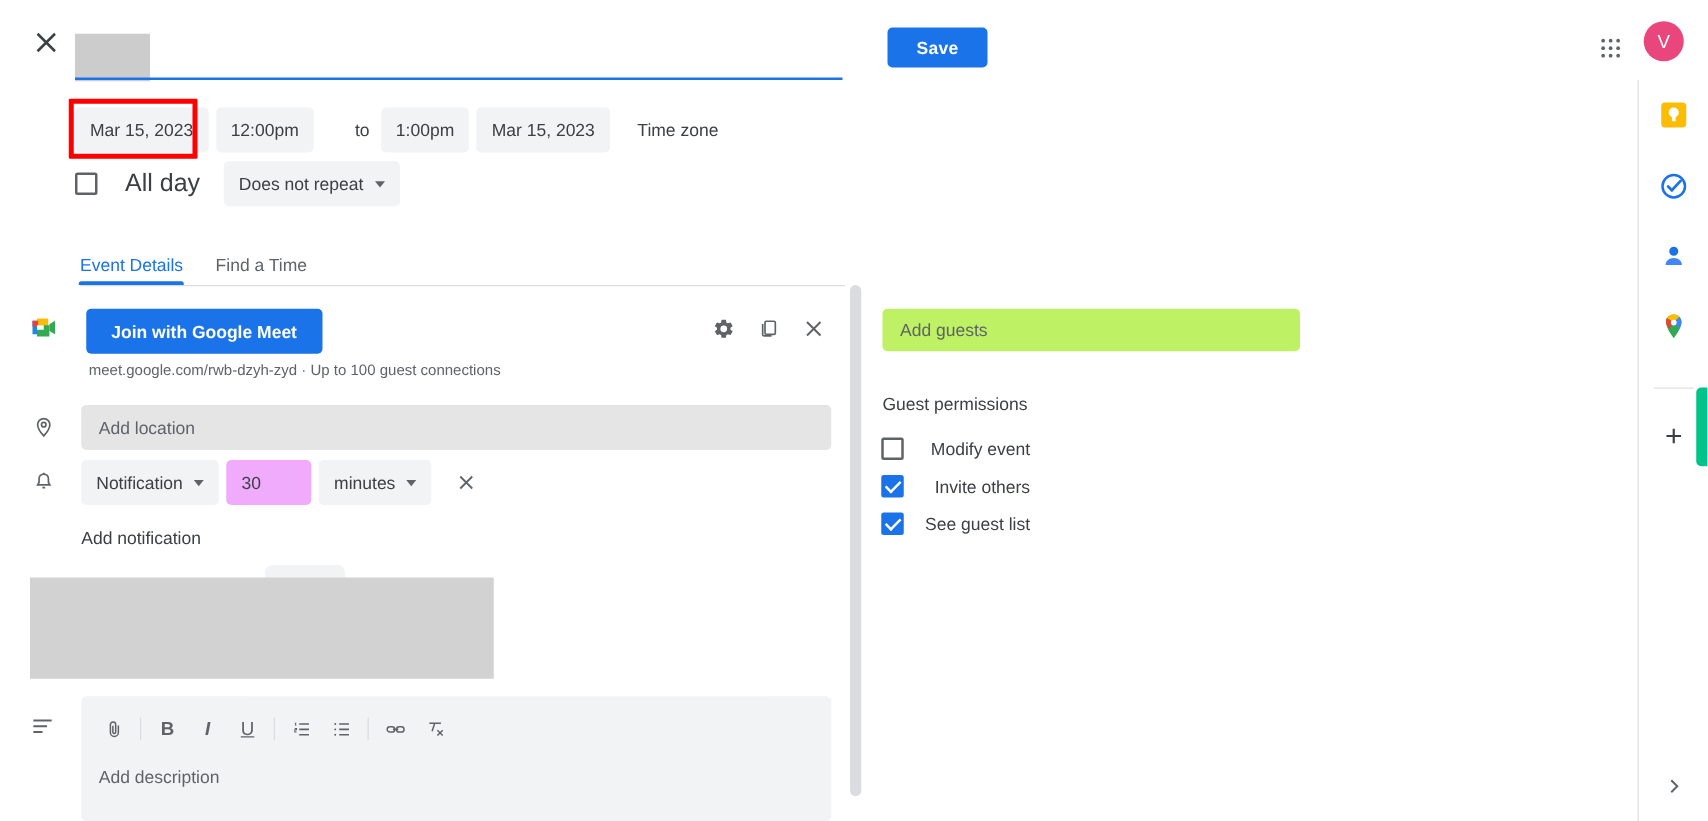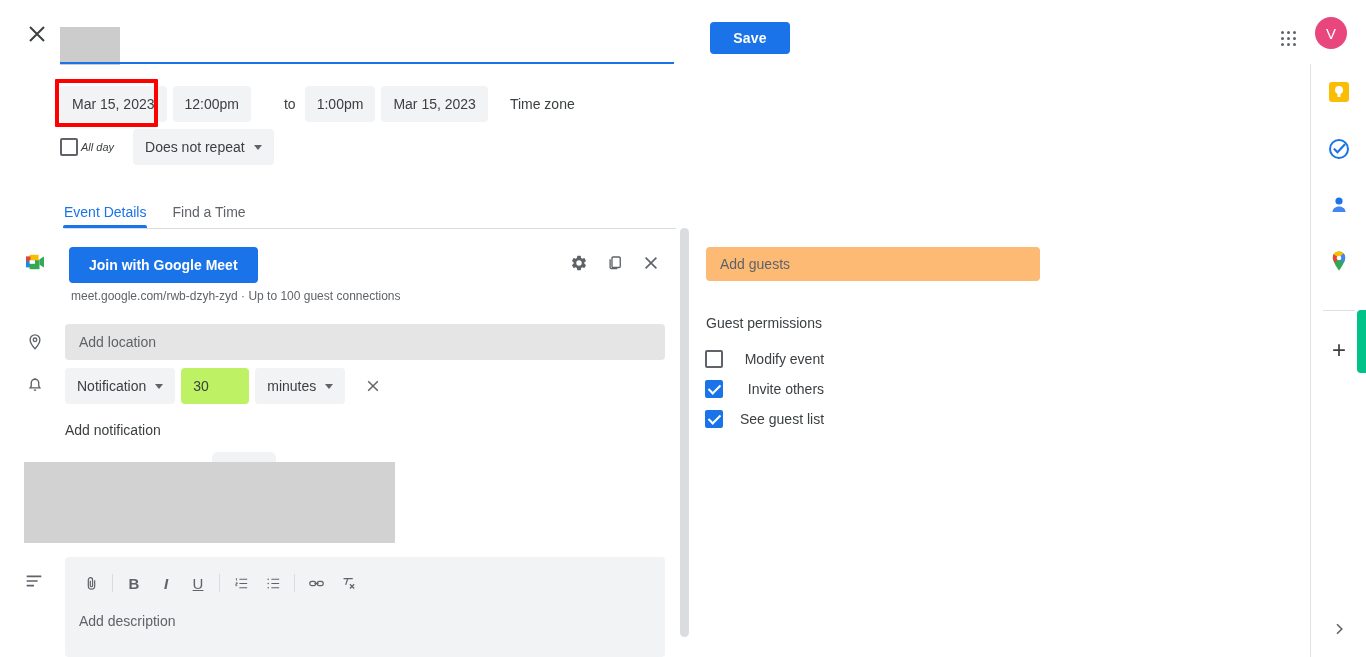--- a/index.html
+++ b/index.html
@@ -76,21 +76,21 @@
   .cb {
     width: 18px; height: 18px; border: 2px solid #5f6368; border-radius: 2px;
     background: #fff; display:inline-block; cursor:pointer; flex: none;
   }
   .cb.checked { background: #1a73e8; border-color: #1a73e8; position: relative; }
   .cb.checked:after {
     content:""; position:absolute; left: 4px; top: 0px;
     width: 5px; height: 10px; border: solid #fff; border-width: 0 2px 2px 0;
     transform: rotate(45deg);
   }
-  .allday-label { font-size: 11px; margin-left: 3px; color:#3c4043;font-style:italic; }
+  .allday-label { font-size: 20px; margin-left: 22px; color:#3c4043; }
   .repeat-chip { margin-left: 19px; }
   .caret { margin-left: 9px; width:0;height:0;border-left:4px solid transparent;border-right:4px solid transparent;border-top:5px solid #5f6368; display:inline-block;}
 
   
   .tabs-left { position:absolute; left: 64px; top: 196px; width: 612px; }
   .tabs-right { position:absolute; left: 706px; top: 196px; width: 334px; }
   .tabs-strip { display:flex; align-items:flex-end; height: 32px; position: relative; }
   .tab {
     font-size: 14px; color: #5f6368; padding: 0 0 8px 0; margin-right: 26px;
     cursor: pointer; position: relative; white-space: nowrap;
@@ -116,21 +116,21 @@
   .meet-sub { position:absolute; left: 71px; top: 59px; font-size: 12px; color:#5f6368; }
 
   .location-field {
     position:absolute; left: 65px; top: 94px; width: 600px; height: 36px;
     background:#e5e5e5; border-radius: 4px; display:flex; align-items:center;
     padding: 0 14px; font-size: 14px; color:#5f6368; cursor: text;
   }
 
   .notif-row { position:absolute; left: 65px; top: 138px; display:flex; align-items:center; }
   .notif-num {
-    background:#bef264; border-radius:4px; height:36px; width:68px;
+    background:#f0abfc; border-radius:4px; height:36px; width:68px;
     display:flex; align-items:center; padding: 0 12px; font-size:14px; color:#3c4043;
     margin-left: 6px; cursor:text;
   }
   .notif-x { margin-left: 18px; cursor:pointer; width:20px; height:20px; display:flex;align-items:center;justify-content:center;}
 
   .add-notif { position:absolute; left: 65px; top: 192px; font-size:14px; font-weight:500; color:#3c4043; cursor:pointer; }
 
   .hidden-chip {
     position:absolute; left: 212px; top: 222px; width: 64px; height: 26px;
     background:#f1f3f4; border-radius: 6px;
@@ -148,21 +148,21 @@
   .desc-placeholder { position:absolute; left: 14px; top: 56px; font-size:14px; color:#5f6368; }
 
   .left-scrollbar {
     position:absolute; left: 680px; top: 228px; width: 9px; height: 409px;
     background:#dadce0; border-radius: 5px;
   }
 
   
   .guests-field {
     position:absolute; left: 706px; top: 247px; width: 334px; height: 34px;
-    background:#fdba74; border-radius: 4px; display:flex; align-items:center;
+    background:#bef264; border-radius: 4px; display:flex; align-items:center;
     padding: 0 14px; font-size: 14px; color:#5f6368; cursor:text;
   }
   .perm-title { position:absolute; left: 706px; top: 315px; font-size:14px; color:#3c4043; }
   .perm-list { position:absolute; left: 705px; top: 344px; }
   .perm-item { display:flex; align-items:center; height: 30px; justify-content: space-between; }
   .perm-label { font-size:14px; color:#3c4043; margin-left: 17px; }
 
   
   .side-divider { position:absolute; left: 1310px; top: 64px; width:1px; height: 593px; background:#e0e0e0; }
   .side-panel { position:absolute; left: 1311px; top: 64px; width: 55px; height: 593px; background:#fff; }

